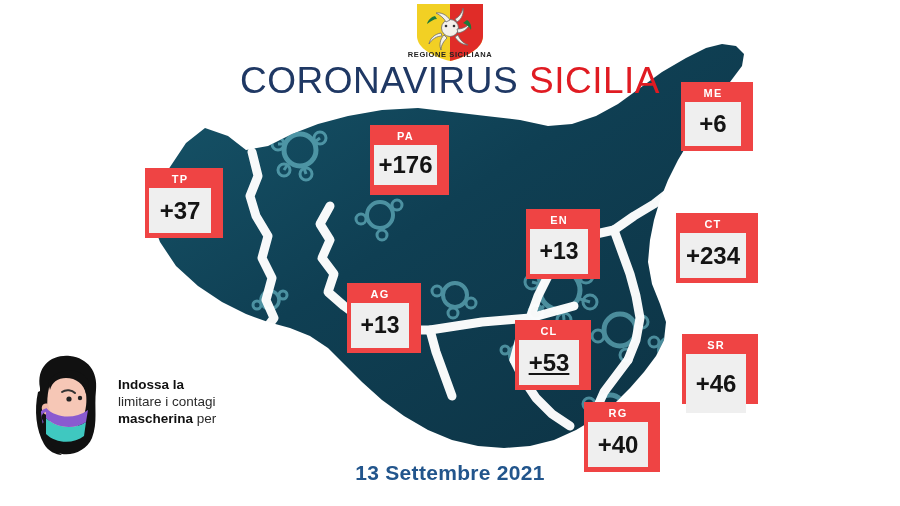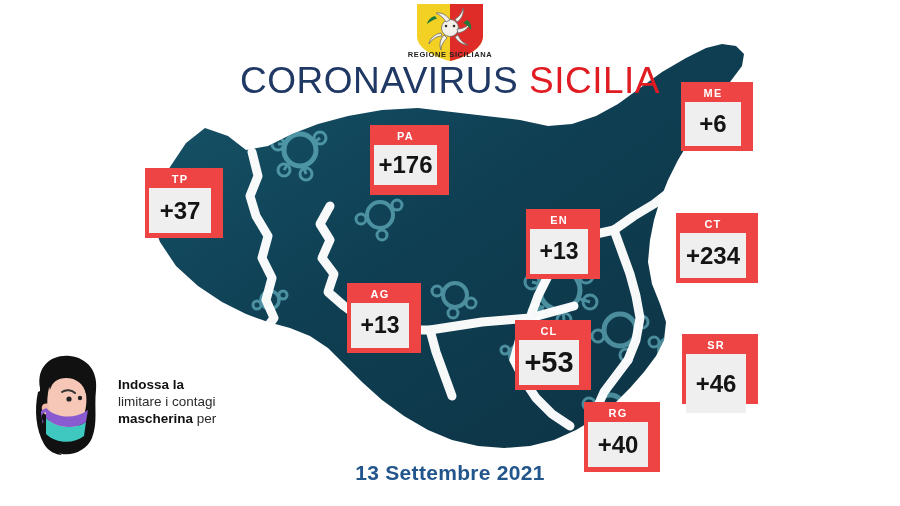--- a/index.html
+++ b/index.html
@@ -242,21 +242,21 @@
       <div class="card" style="left: 676px; top: 213px; width: 82px; height: 70px;">
         <div class="code">CT</div>
         <div class="val" style="height: 45px; font-size: 24px;">+234</div>
       </div>
       <div class="card" style="left: 347px; top: 283px; width: 74px; height: 70px;">
         <div class="code">AG</div>
         <div class="val" style="height: 45px; font-size: 23px;">+13</div>
       </div>
       <div class="card" style="left: 490px; top: 320px; width: 76px; height: 70px; margin-left: 25px;">
         <div class="code">CL</div>
-        <div class="val" style="height: 45px; font-size: 29px;">+53</div>
+        <div class="val" style="height: 45px; font-size: 24px; text-decoration: underline;">+53</div>
       </div>
       <div class="card" style="left: 682px; top: 334px; width: 76px; height: 70px;">
         <div class="code">SR</div>
         <div class="val" style="height: 59px; font-size: 24px;">+46</div>
       </div>
       <div class="card" style="left: 584px; top: 402px; width: 76px; height: 70px;">
         <div class="code">RG</div>
         <div class="val" style="height: 45px; font-size: 24px;">+40</div>
       </div>
     </div>

